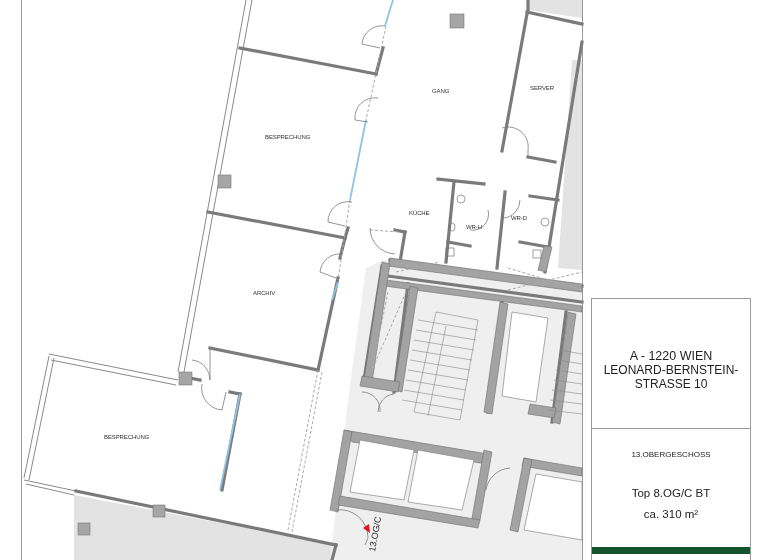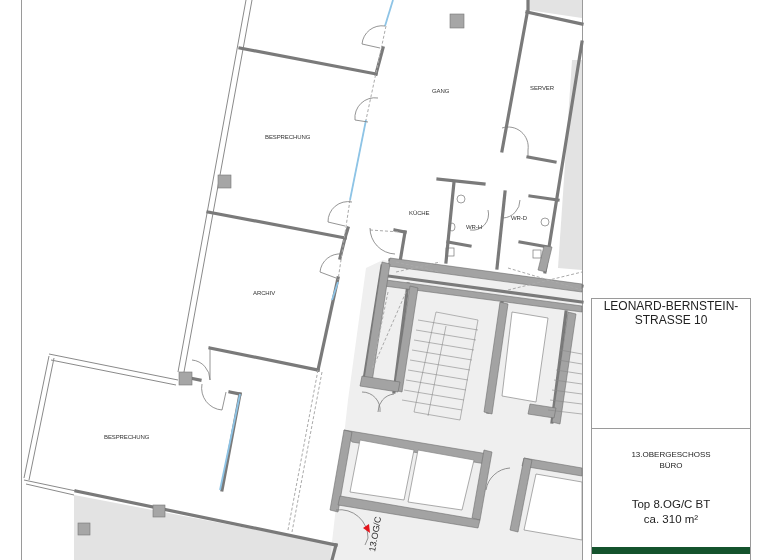--- a/index.html
+++ b/index.html
@@ -193,22 +193,22 @@
   <text class="room-label" x="511" y="220">WR-D</text>
   <text class="room-label" x="253" y="295">ARCHIV</text>
   <text class="room-label" x="104" y="439">BESPRECHUNG</text>
 
   <polygon points="363,528 369,524 370,533" fill="#e3141b"></polygon>
   <text x="375" y="552" transform="rotate(-80 375 552)" font-family="Liberation Sans, sans-serif" font-size="9" fill="#222">13.OG/C</text>
 </svg>
 
 <div class="titleblock">
   <div class="tb-sec tb-addr">
+    <div class="city">A - 1220 WIEN</div>
     <div class="street">LEONARD-BERNSTEIN-</div>
     <div class="street" style="margin-top:4px">STRASSE 10</div>
   </div>
   <div class="tb-sec tb-floor">
     <div class="floor">13.OBERGESCHOSS</div>
-    <div class="floor" style="margin-top:0">BÜRO</div>
     <div class="top">Top 8.OG/C BT</div>
-    <div class="top" style="margin-top:2px">ca. 310 m²</div>
+    <div class="top" style="margin-top:8px">ca. 310 m²</div>
   </div>
 </div>
 
 </body></html>

